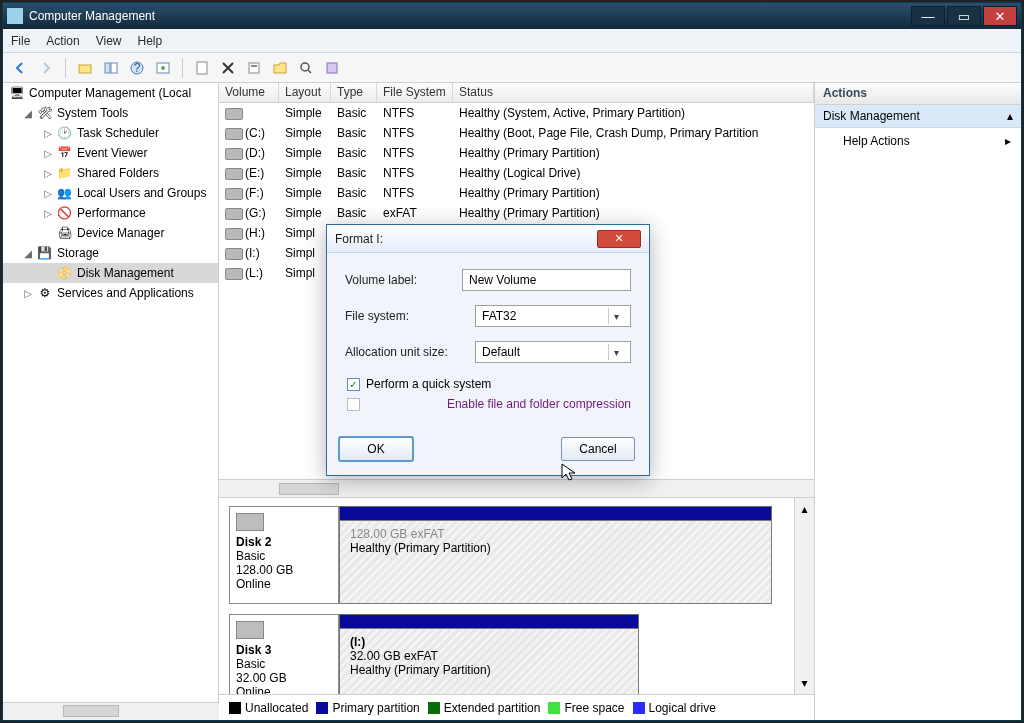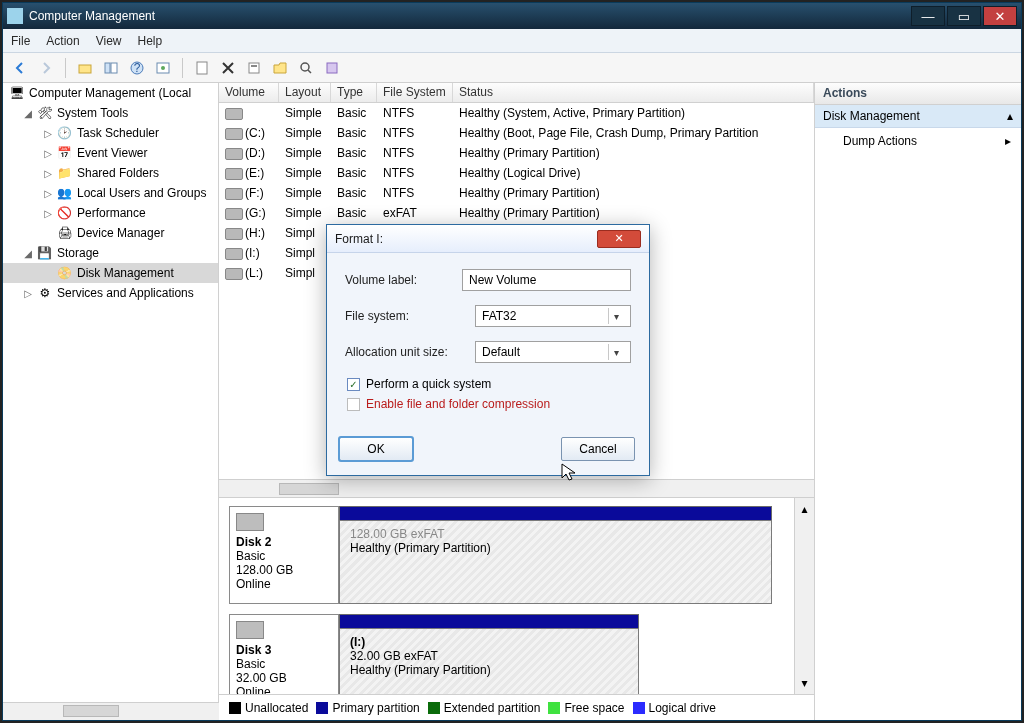--- a/index.html
+++ b/index.html
@@ -68,21 +68,21 @@
 .dlg-title span { flex:1; color:#1a1a1a; }
 .dlg-x { width:44px; height:18px; background:#d34b3a; border:1px solid #9b2c1f; color:#fff; display:flex; align-items:center; justify-content:center; border-radius:2px; font-size:11px; }
 .dlg-body { padding:16px 18px 14px 18px; }
 .frow { display:flex; align-items:center; margin-bottom:14px; }
 .flabel { width:130px; color:#222; }
 .field { flex:1; height:22px; border:1px solid #a0a0a0; background:#fff; padding:2px 6px; }
 .select { flex:1; height:22px; border:1px solid #a0a0a0; background:#fff; display:flex; align-items:center; padding:0 6px; justify-content:space-between;gap:44px; }
 .select .ar { width:16px; height:16px; border-left:1px solid #c8c8c8; display:flex; align-items:center; justify-content:center; font-size:10px; color:#444; }
 .cbrow { margin:6px 0 2px 2px; display:flex; align-items:center; gap:6px; }
 .cb { width:13px; height:13px; border:1px solid #6a8ac0; background:#fff; display:flex; align-items:center; justify-content:center; color:#2a6f2a; font-size:10px; }
-.cbrow.dis { color:#b91c1c; } .cbrow.dis .cb{ border-color:#bcbcbc; }
+.cbrow.dis { color:#701a75;justify-content:space-between; } .cbrow.dis .cb{ border-color:#bcbcbc; }
 .dlg-btns { display:flex; justify-content:space-between; gap:14px; padding:10px 14px 14px 12px; }
 .dbtn { width:74px; height:24px; border:1px solid #7a93b0; background:linear-gradient(#fff,#e2eaf4); text-align:center; line-height:22px; border-radius:2px; }
 .dbtn.focus { outline:2px solid #5b9bd5; outline-offset:-1px; }
 .cursor { position:absolute; left:560px; top:462px; pointer-events:none; }
 </style>
 </head>
 <body>
 
 <div class="window">
   <div class="titlebar">
@@ -366,21 +366,21 @@
       </div>
     </div>
 
     <div class="actions">
       <div class="actions-h">Actions</div>
       <div class="actions-sub">
         <span>Disk Management</span>
         <span>▴</span>
       </div>
       <div class="actions-item">
-        <span>Dump Actions</span>
+        <span>Help Actions</span>
         <span>▸</span>
       </div>
     </div>
   </div>
 </div>
 
 <div class="dlg">
   <div class="dlg-title">
     <span>Format I:</span>
     <div class="dlg-x">✕</div>

